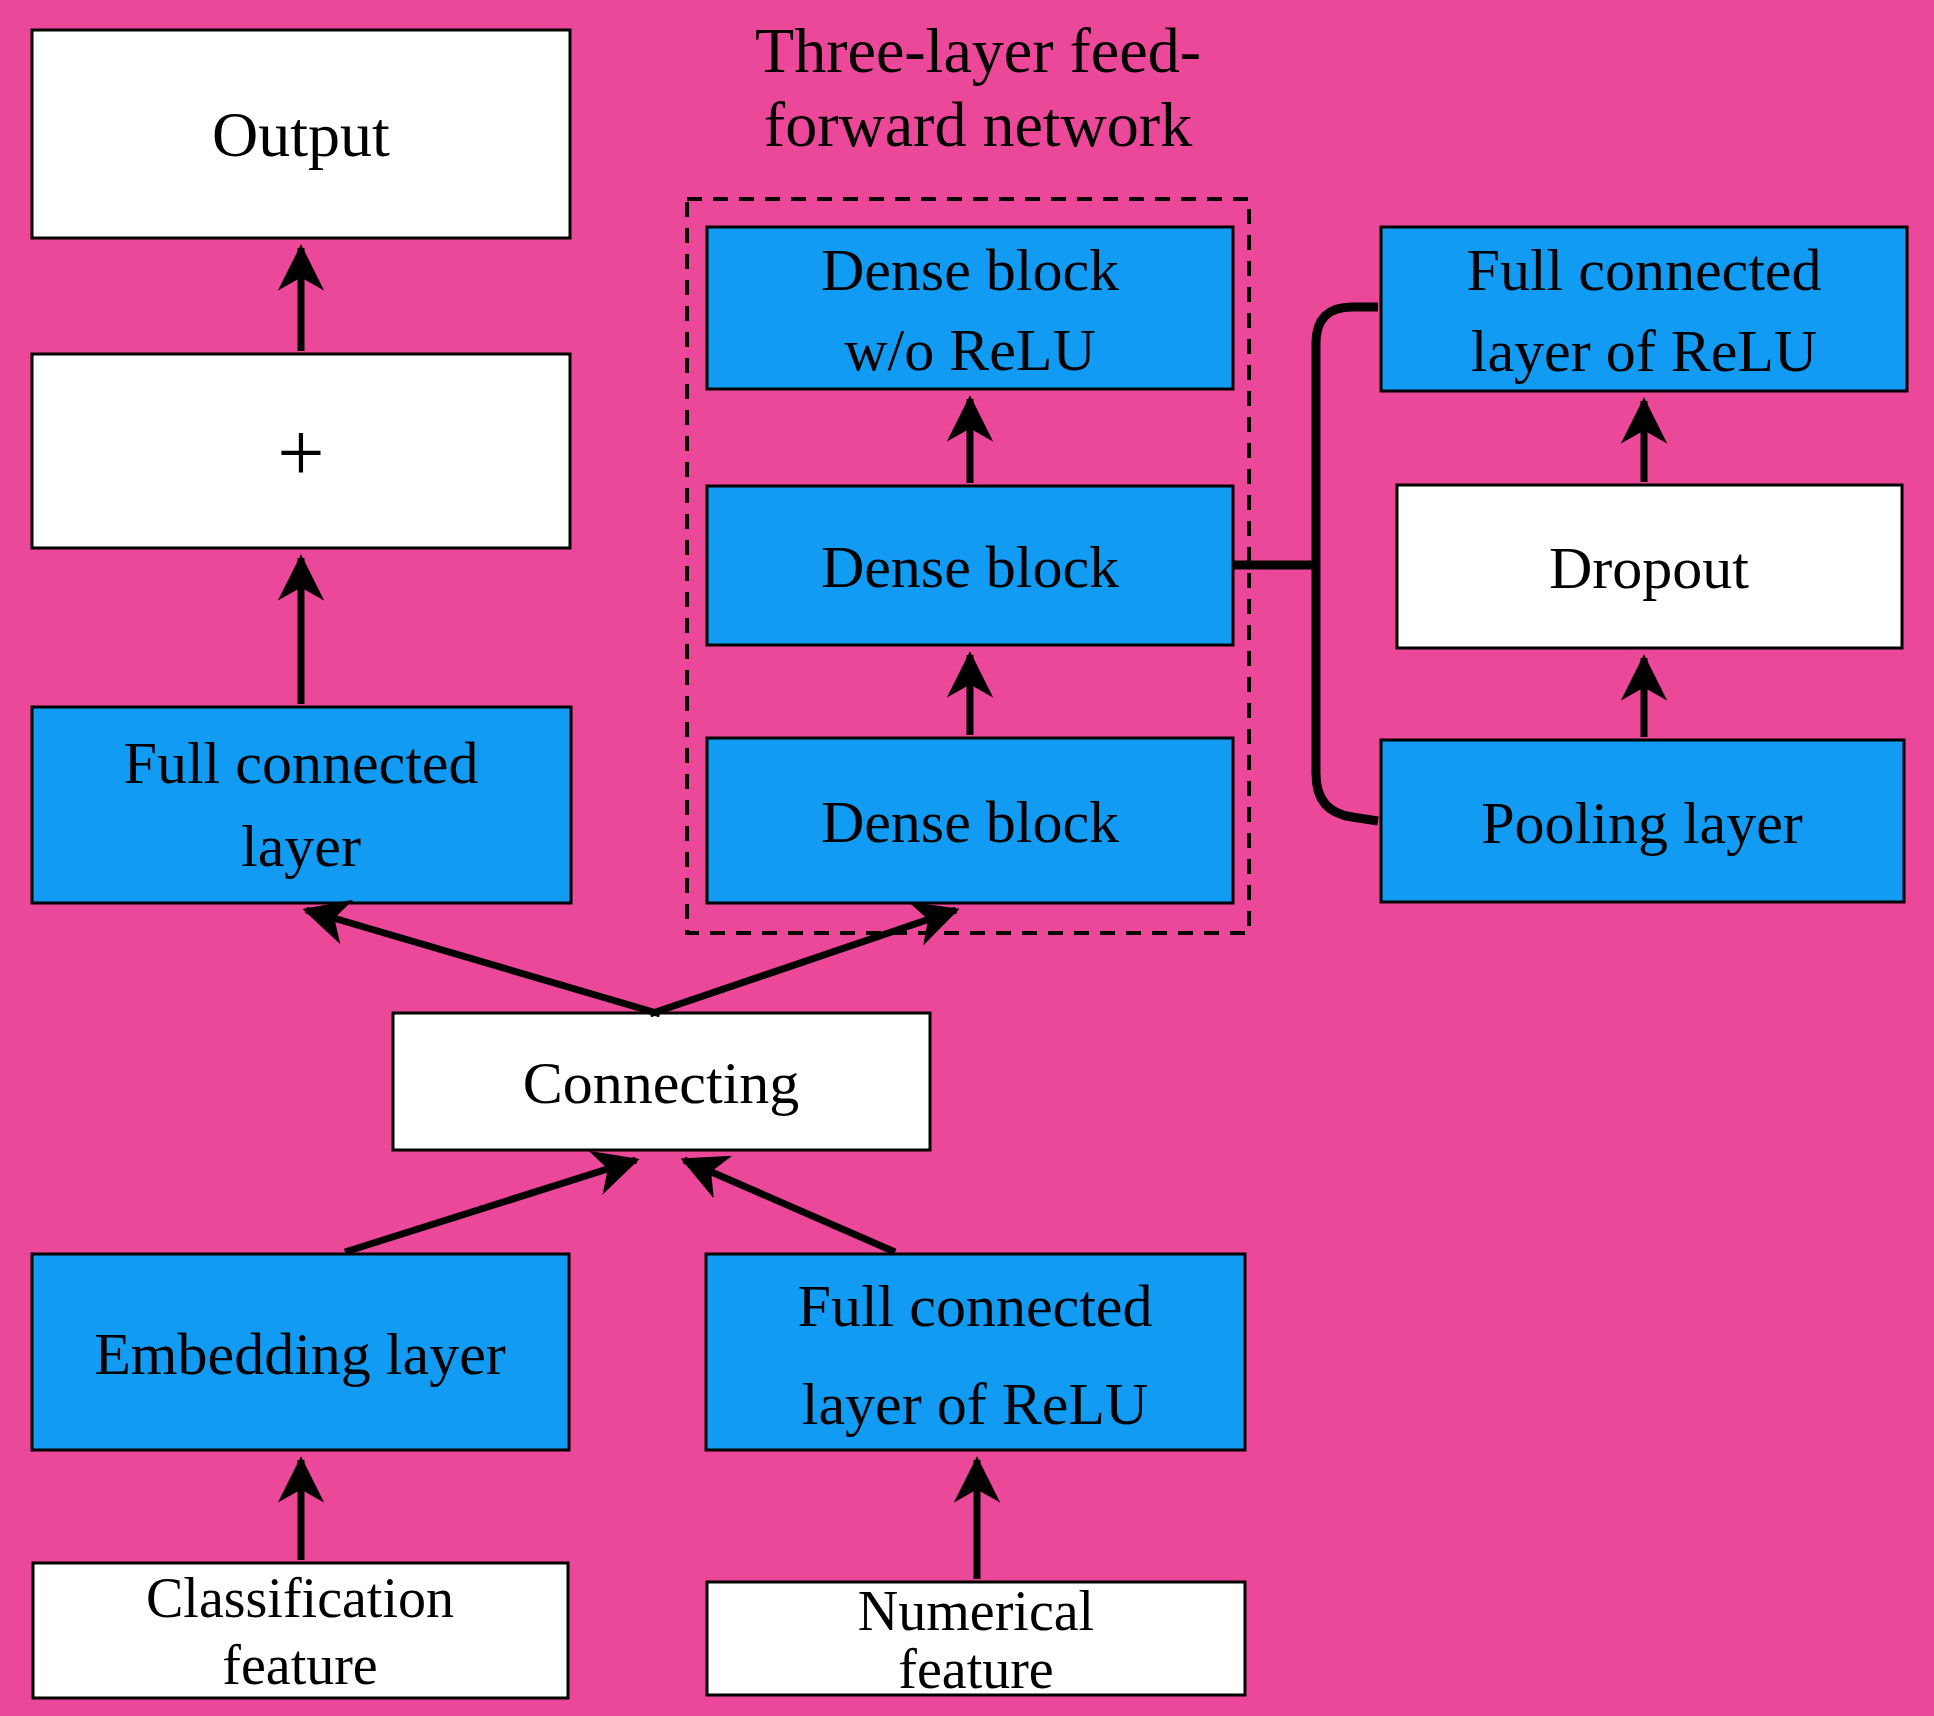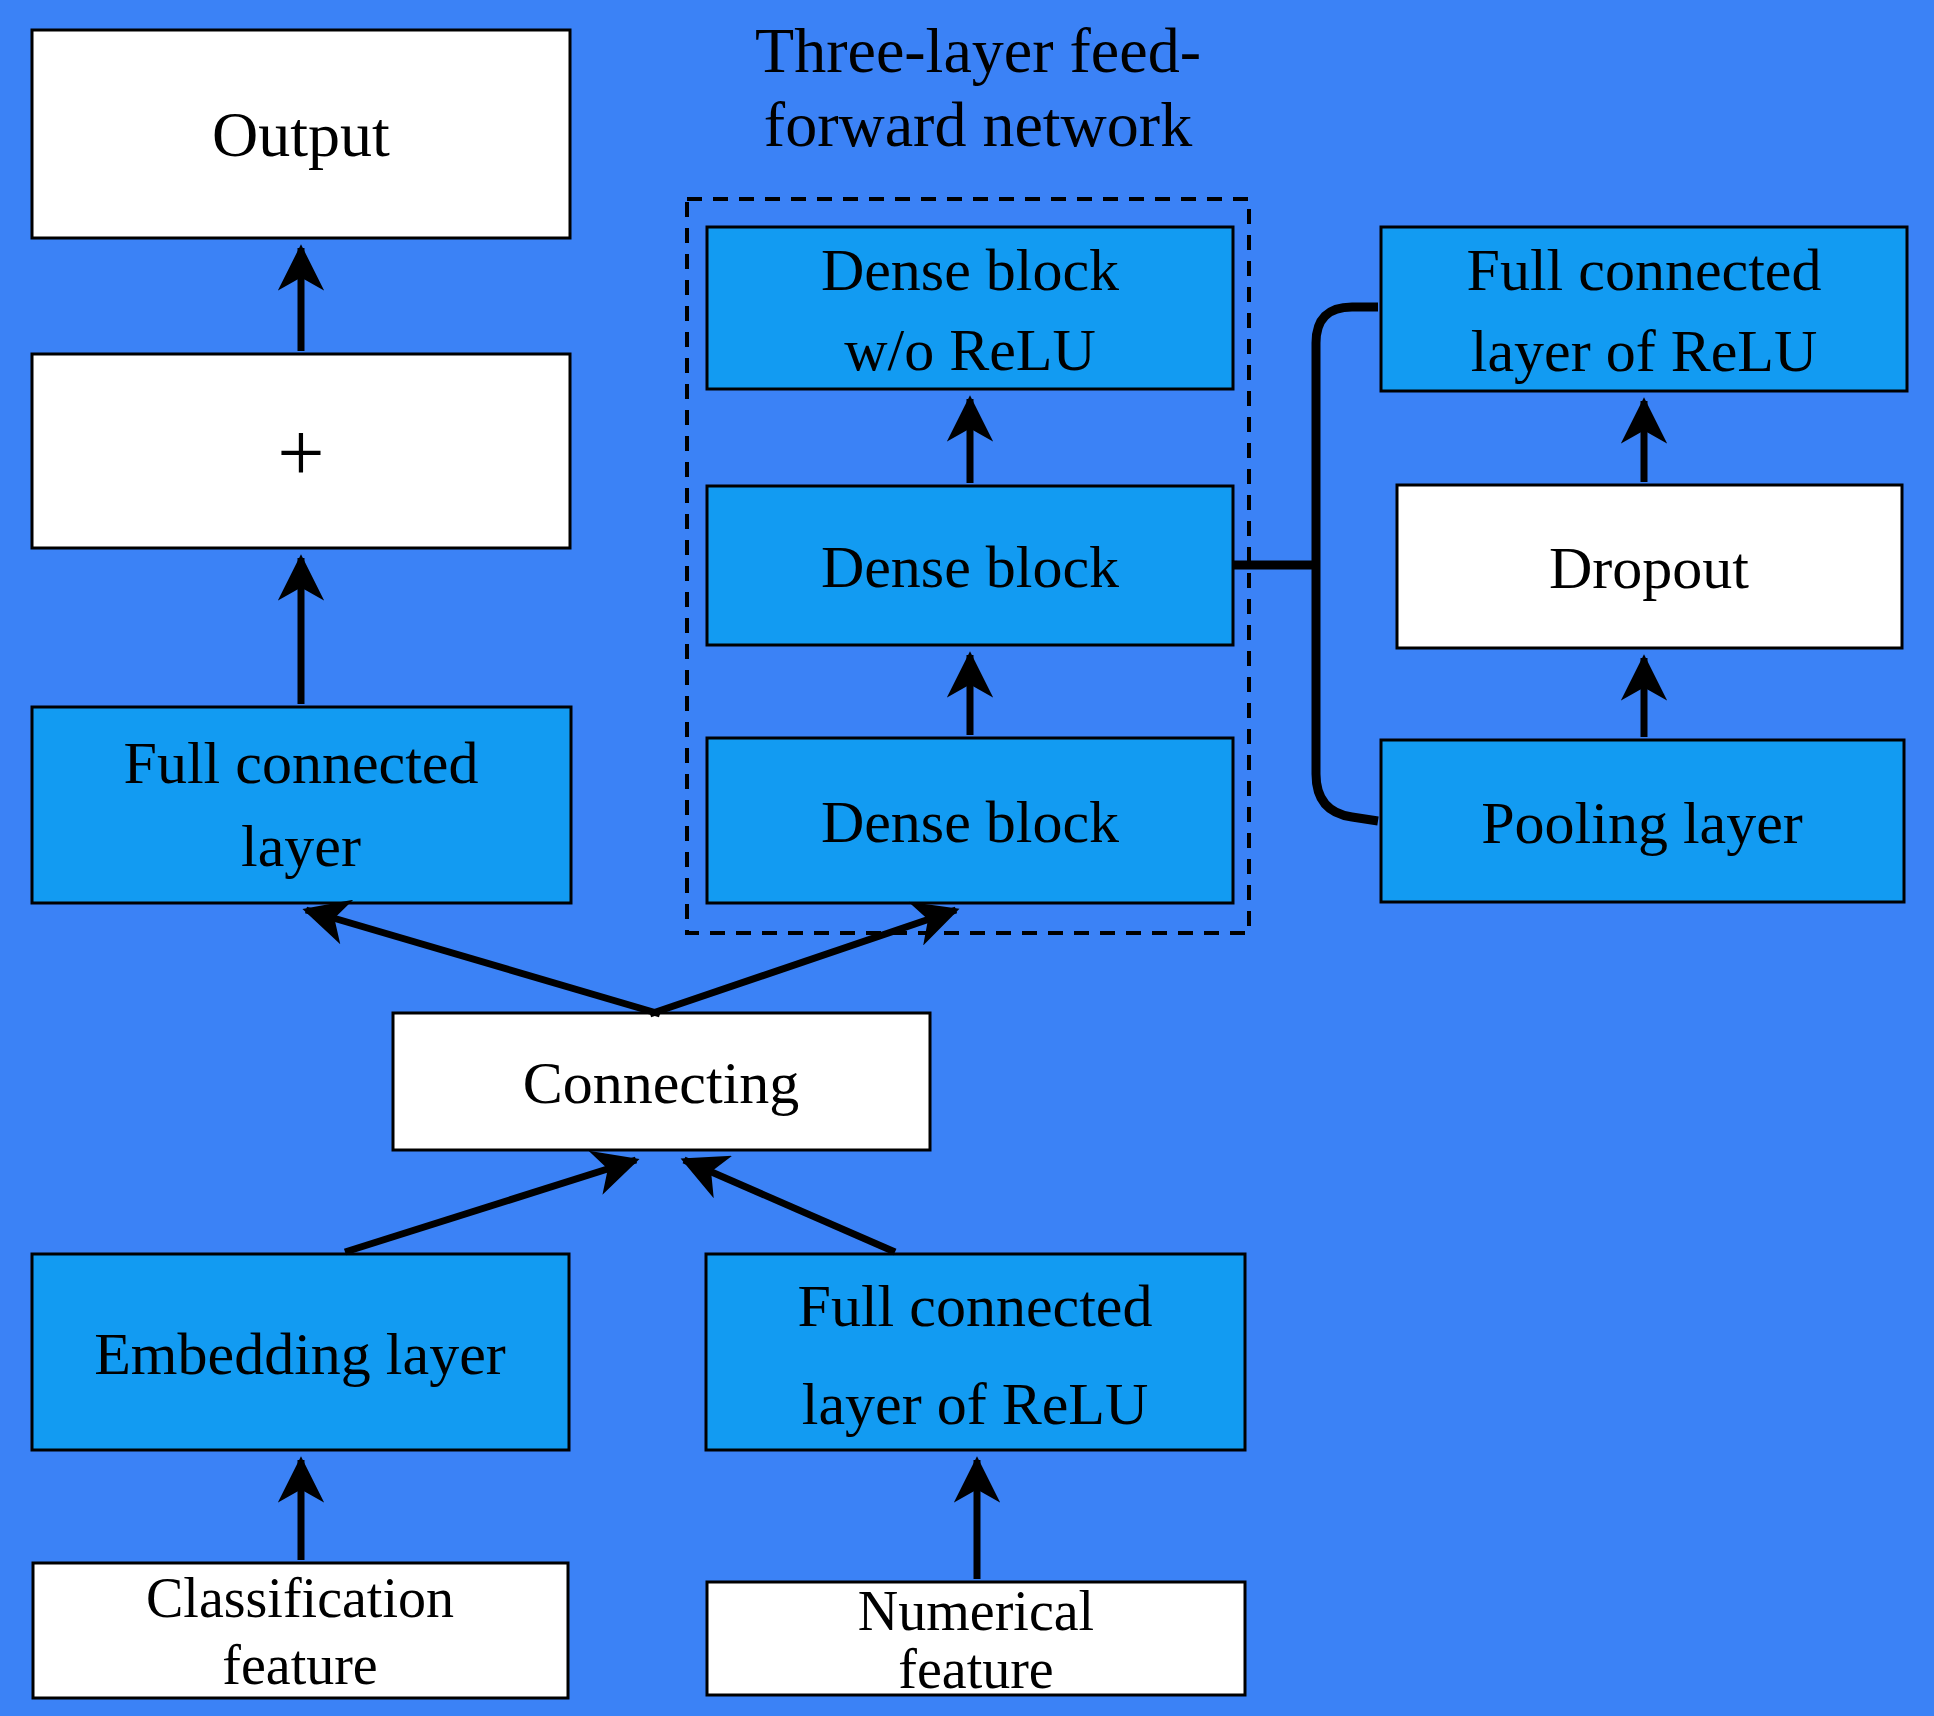--- a/index.html
+++ b/index.html
@@ -1,16 +1,16 @@
 <!DOCTYPE html>
 <html><head>
 <meta charset="utf-8">
 <style>
   html,body{margin:0;padding:0;background:#ffffff;}
-  .canvas{width:1934px;height:1716px;position:relative;background:#3b82f6;}
+  .canvas{width:1934px;height:1716px;position:relative;background:#ec4899;}
   svg{display:block;}
   text{font-family:"Liberation Serif","DejaVu Serif",serif;fill:#000000;}
   .lbl{font-size:60px;}
   .lbl-sm{font-size:56px;}
   .title-t{font-size:64px;}
   .plus-t{font-size:84px;}
   .box{stroke:#000000;stroke-width:3;}
   .shaft{stroke:#000000;stroke-width:7;fill:none;}
   .bracket{stroke:#000000;stroke-width:9;fill:none;}
   .dotted{fill:none;stroke:#000000;stroke-width:4;stroke-dasharray:15 11;}

